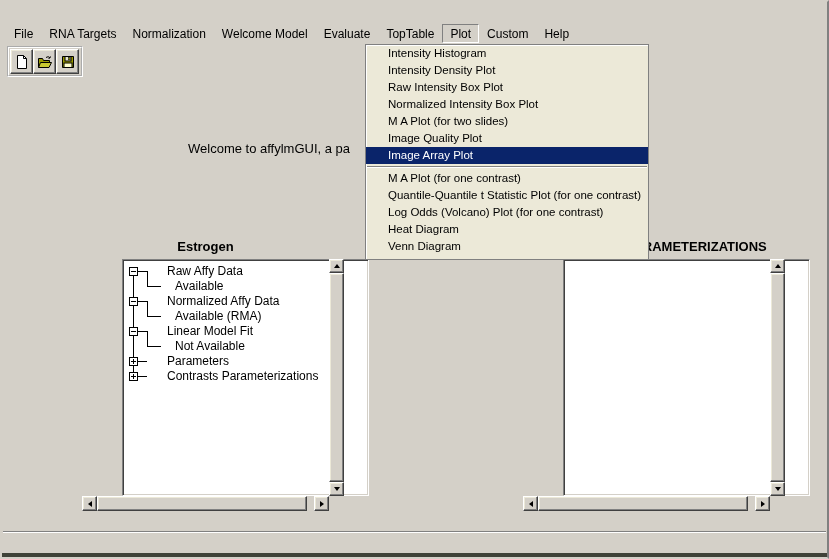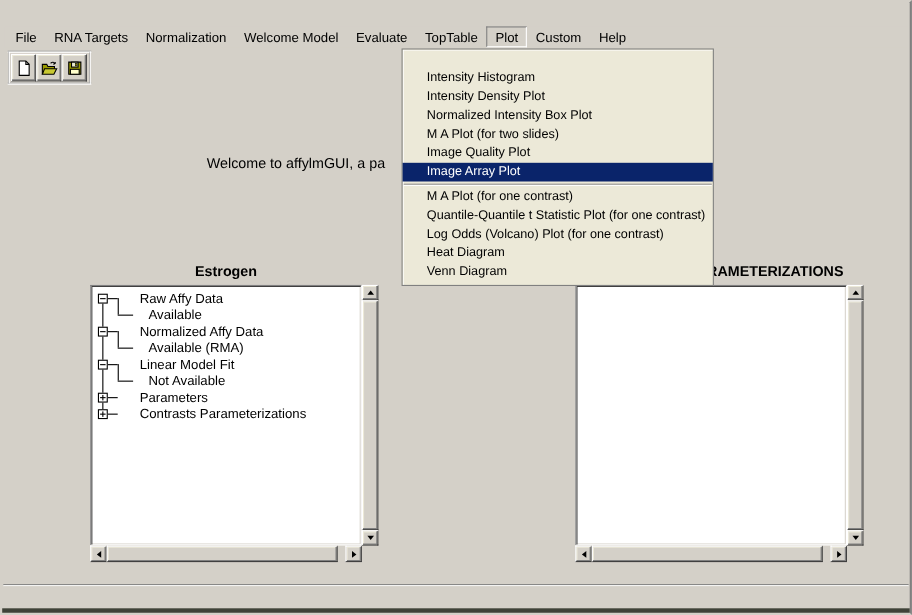--- a/index.html
+++ b/index.html
@@ -41,33 +41,34 @@
     border:2px groove #fff;display:flex;align-items:center;padding-left:1px;
   }
   .tbtn{width:23px;height:25px;background:#d4d0c8;display:flex;align-items:center;justify-content:center;
     border:1px solid;border-color:#fff #404040 #404040 #fff;
     box-shadow:inset -1px -1px 0 #808080,inset 1px 1px 0 #ece9d8;}
   
   #welcome{position:absolute;left:186px;top:139px;font-size:13px;white-space:nowrap;}
   
   #plotmenu{
     position:absolute;left:363px;top:42px;width:284px;height:216px;
-    background:#ece9d8;z-index:50;padding-top:18px;
+    background:#ece9d8;z-index:50;padding-top:0;
     border:1px solid #808080;
     box-shadow:inset 1px 1px 0 #fff;
   }
   .mi{height:17px;line-height:17px;padding-left:22px;font-size:11.5px;white-space:nowrap;color:#000;}
   .mi.sel{background:#0a246a;color:#fff;}
   .menu-sep{height:0;border-top:1px solid #808080;border-bottom:1px solid #fff;margin:2px 1px;}
   
   .panel-title{position:absolute;font-size:13px;font-weight:bold;text-align:center;white-space:nowrap;}
   .listbox{
     position:absolute;background:#fff;
     border:1px solid;border-color:#808080 #fff #fff #808080;
     box-shadow:inset 1px 1px 0 #404040,inset -1px -1px 0 #d4d0c8;
+    margin-left:40px;
   }
   
   .vscroll{position:absolute;width:15px;background:#d4d0c8;}
   .hscroll{position:absolute;height:15px;background:#d4d0c8;}
   .sbtn{position:absolute;background:#d4d0c8;display:flex;align-items:center;justify-content:center;
     border:1px solid;border-color:#fff #404040 #404040 #fff;
     box-shadow:inset -1px -1px 0 #808080,inset 1px 1px 0 #ece9d8;}
   .vscroll .sbtn{width:15px;height:14px;}
   .hscroll .sbtn{width:15px;height:15px;top:0;}
   .sthumb{position:absolute;background:#d4d0c8;
@@ -129,20 +130,21 @@
         <rect x="4" y="9" width="8" height="4.5" fill="#ffffcc" stroke="#000"></rect>
       </svg>
     </div>
   </div>
 
   <div id="welcome">Welcome to affylmGUI, a pa</div>
 
   <div id="plotmenu">
     <div class="mi">Intensity Histogram</div>
     <div class="mi">Intensity Density Plot</div>
+    <div class="mi">Raw Intensity Box Plot</div>
     <div class="mi">Normalized Intensity Box Plot</div>
     <div class="mi">M A Plot (for two slides)</div>
     <div class="mi">Image Quality Plot</div>
     <div class="mi sel">Image Array Plot</div>
     <div class="menu-sep"></div>
     <div class="mi">M A Plot (for one contrast)</div>
     <div class="mi">Quantile-Quantile t Statistic Plot (for one contrast)</div>
     <div class="mi">Log Odds (Volcano) Plot (for one contrast)</div>
     <div class="mi">Heat Diagram</div>
     <div class="mi">Venn Diagram</div>

